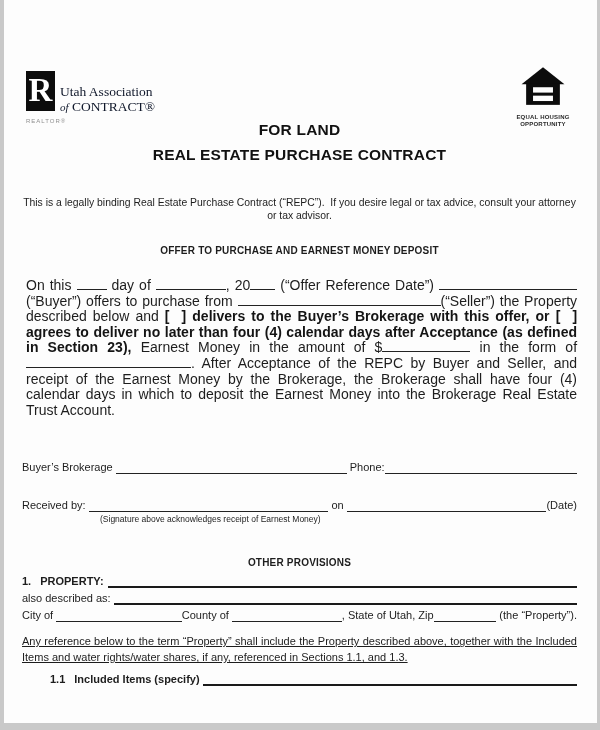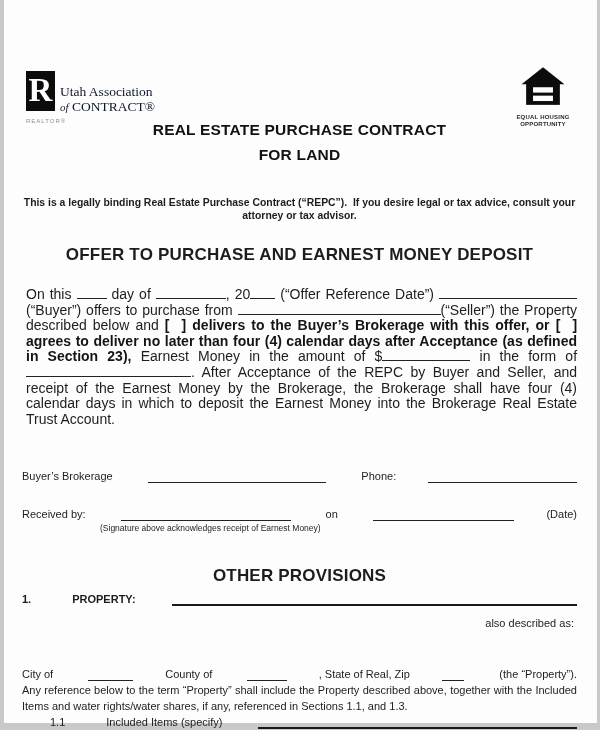--- a/index.html
+++ b/index.html
@@ -43,50 +43,50 @@
     font-size: 6px; line-height: 6.5px; letter-spacing: 0.2px;
     color: #2a2a2a; font-weight: bold; margin-top: 1px;
   }
   .doc-title {
     position: absolute; left: 0; right: 0; top: 50px;
     text-align: center; font-weight: bold; font-size: 15.5px;
     line-height: 25px; color: #111; letter-spacing: 0.2px;
   }
 
   
-  .notice { margin-top: 26px; text-align: center; font-weight: bold; font-size: 10.4px; line-height: 13px; }
-  .sec-heading { margin-top: 23px; text-align: center; font-weight: bold; font-size: 17px; letter-spacing: 0.2px; }
+  .notice { margin-top: 26px; text-align: center; font-weight: normal; font-size: 10.4px; line-height: 13px; }
+  .sec-heading { margin-top: 23px; text-align: center; font-weight: bold; font-size: 10px; letter-spacing: 0.2px; }
 
   
   .para { margin: 22px 0 0 4px; font-size: 14px; line-height: 15.6px; text-align: justify; }
   .para2 { margin: 2px 0 0 0; font-size: 11px; line-height: 15.6px; text-align: justify; }
   .iblank { display: inline-block; border-bottom: 1px solid #222; height: 10px; }
   .w-day { width: 30px; }  .w-month { width: 70px; }  .w-year { width: 25px; }
   .w-buyer { width: 138px; } .w-seller { width: 203px; }
   .w-amount { width: 88px; } .w-form { width: 165px; }
 
   
-  .row { display: flex; align-items: flex-end; font-size: 11px; line-height: 14px; gap: 32px; }
+  .row { display: flex; align-items: flex-end; font-size: 11px; line-height: 14px; }
   .row .lbl { white-space: pre; }
   .blank { border-bottom: 1px solid #222; height: 12px; }
   .grow-12 { flex: 1.2; } .grow-10 { flex: 1; } .grow-16 { flex: 1.6; }
   .grow-14 { flex: 1.4; } .grow-08 { flex: 0.8; }
   .thick { border-bottom-width: 2px; border-bottom-color: #1a1a1a; }
 
   .brokerage-row { margin-top: 42px; }
   .received-row { margin-top: 24px; }
   .sig-note { margin: 2px 0 0 78px; font-size: 8.5px; line-height: 11px; }
 
   .op-heading { margin-top: 32px; }
   .property-row { margin-top: 6px; font-weight: bold; }
   .property-row .blank { margin-left: 4px; }
-  .also-row { margin-top: 10px; flex-direction: column; }
+  .also-row { margin-top: 3px; }
   .city-row { margin-top: 3px; }
-  .ref-para { margin-top: 2px; }
-  .included-row { padding-left: 28px; font-weight: normal; }
+  .ref-para { margin-top: 12px; text-decoration: underline; }
+  .included-row { margin-top: 6px; padding-left: 28px; font-weight: bold; }
 
   .num { margin-right: 9px; }
   b { color: #141414; }
 </style>
 </head>
 <body>
 
 <div class="page">
 
   <div class="header">
@@ -110,22 +110,22 @@
         <rect x="17" y="26" width="26" height="7" fill="#fdfdfd"></rect>
         <rect x="17" y="37" width="26" height="7" fill="#fdfdfd"></rect>
       </svg>
       <div class="eho-text">
         <div>EQUAL HOUSING</div>
         <div>OPPORTUNITY</div>
       </div>
     </div>
 
     <div class="doc-title">
+      <div>FOR LAND</div>
       <div>REAL ESTATE PURCHASE CONTRACT</div>
-      <div>FOR LAND</div>
     </div>
   </div>
 
   <div class="notice">This is a legally binding Real Estate Purchase Contract (“REPC”).&nbsp; If you desire legal or tax advice, consult your attorney or tax advisor.</div>
 
   <div class="sec-heading">OFFER TO PURCHASE AND EARNEST MONEY DEPOSIT</div>
 
   <p class="para"><span>On this</span>
     <span class="iblank w-day"></span>
     <span>day of</span>
@@ -169,21 +169,21 @@
   <div class="row also-row">
     <span class="lbl">also described as: </span>
     <span class="blank thick grow-10"></span>
   </div>
 
   <div class="row city-row">
     <span class="lbl">City of </span>
     <span class="blank grow-16"></span>
     <span class="lbl">County of </span>
     <span class="blank grow-14"></span>
-    <span class="lbl">, State of Real, Zip</span>
+    <span class="lbl">, State of Utah, Zip</span>
     <span class="blank grow-08"></span>
     <span class="lbl"> (the “Property”).</span>
   </div>
 
   <p class="para2 ref-para">Any reference below to the term “Property” shall include the Property described above, together with the Included Items and water rights/water shares, if any, referenced in Sections 1.1, and 1.3.</p>
 
   <div class="row included-row">
     <span class="lbl num">1.1</span>
     <span class="lbl">Included Items (specify) </span>
     <span class="blank thick grow-10"></span>

